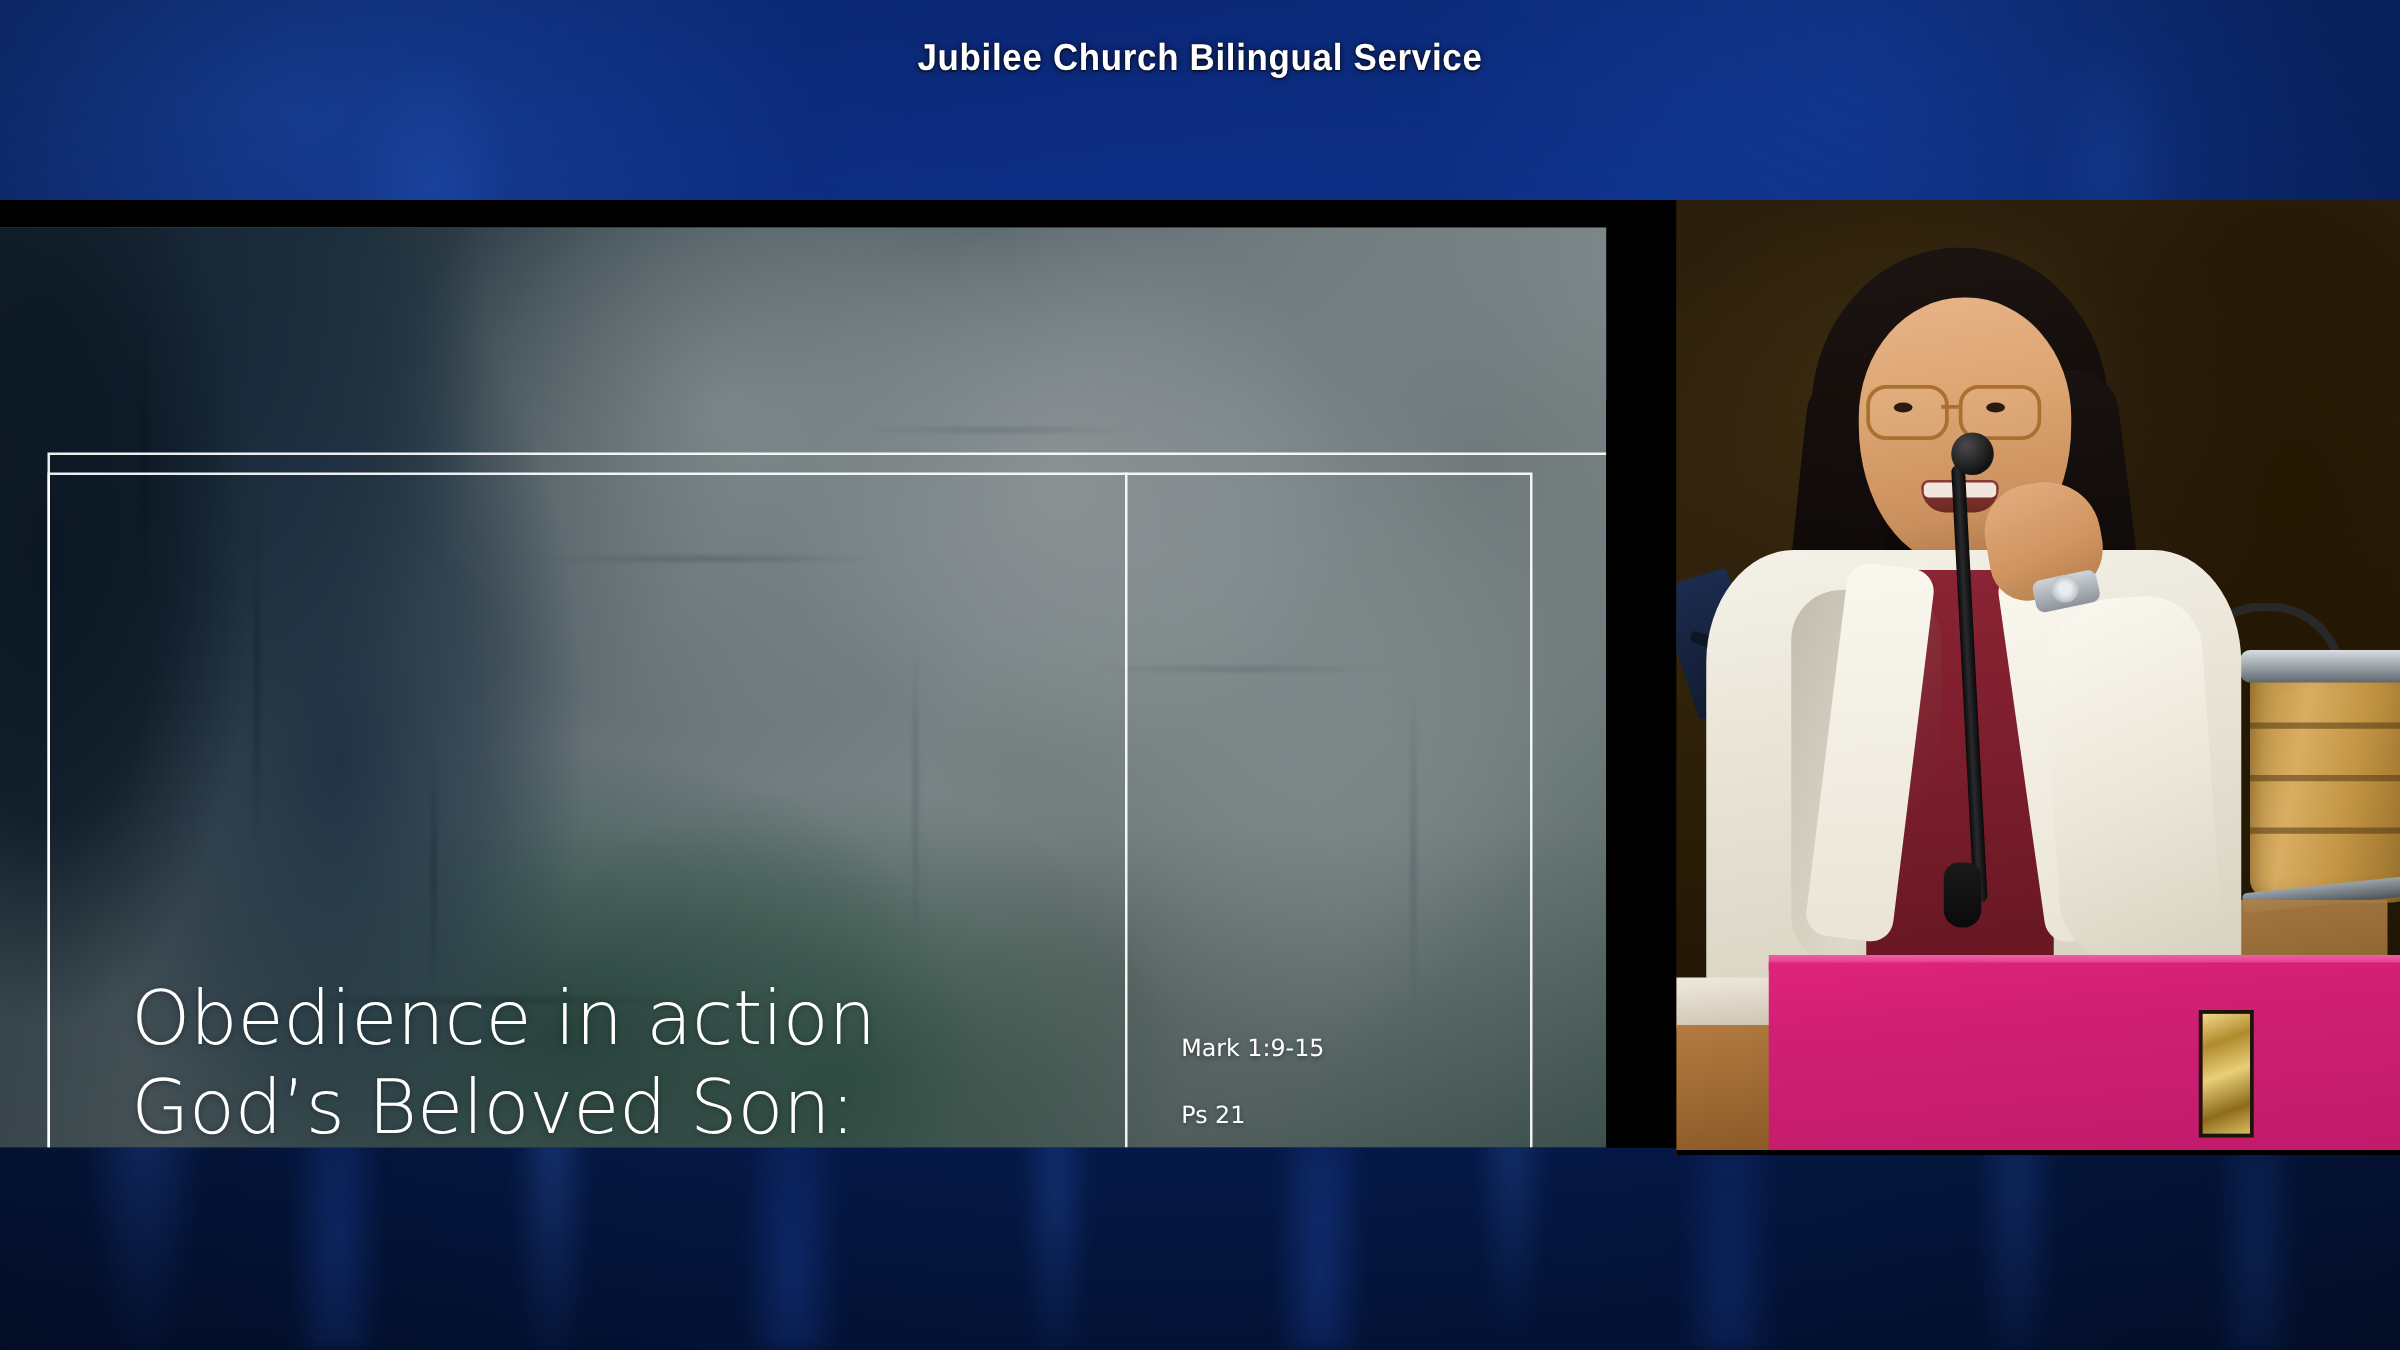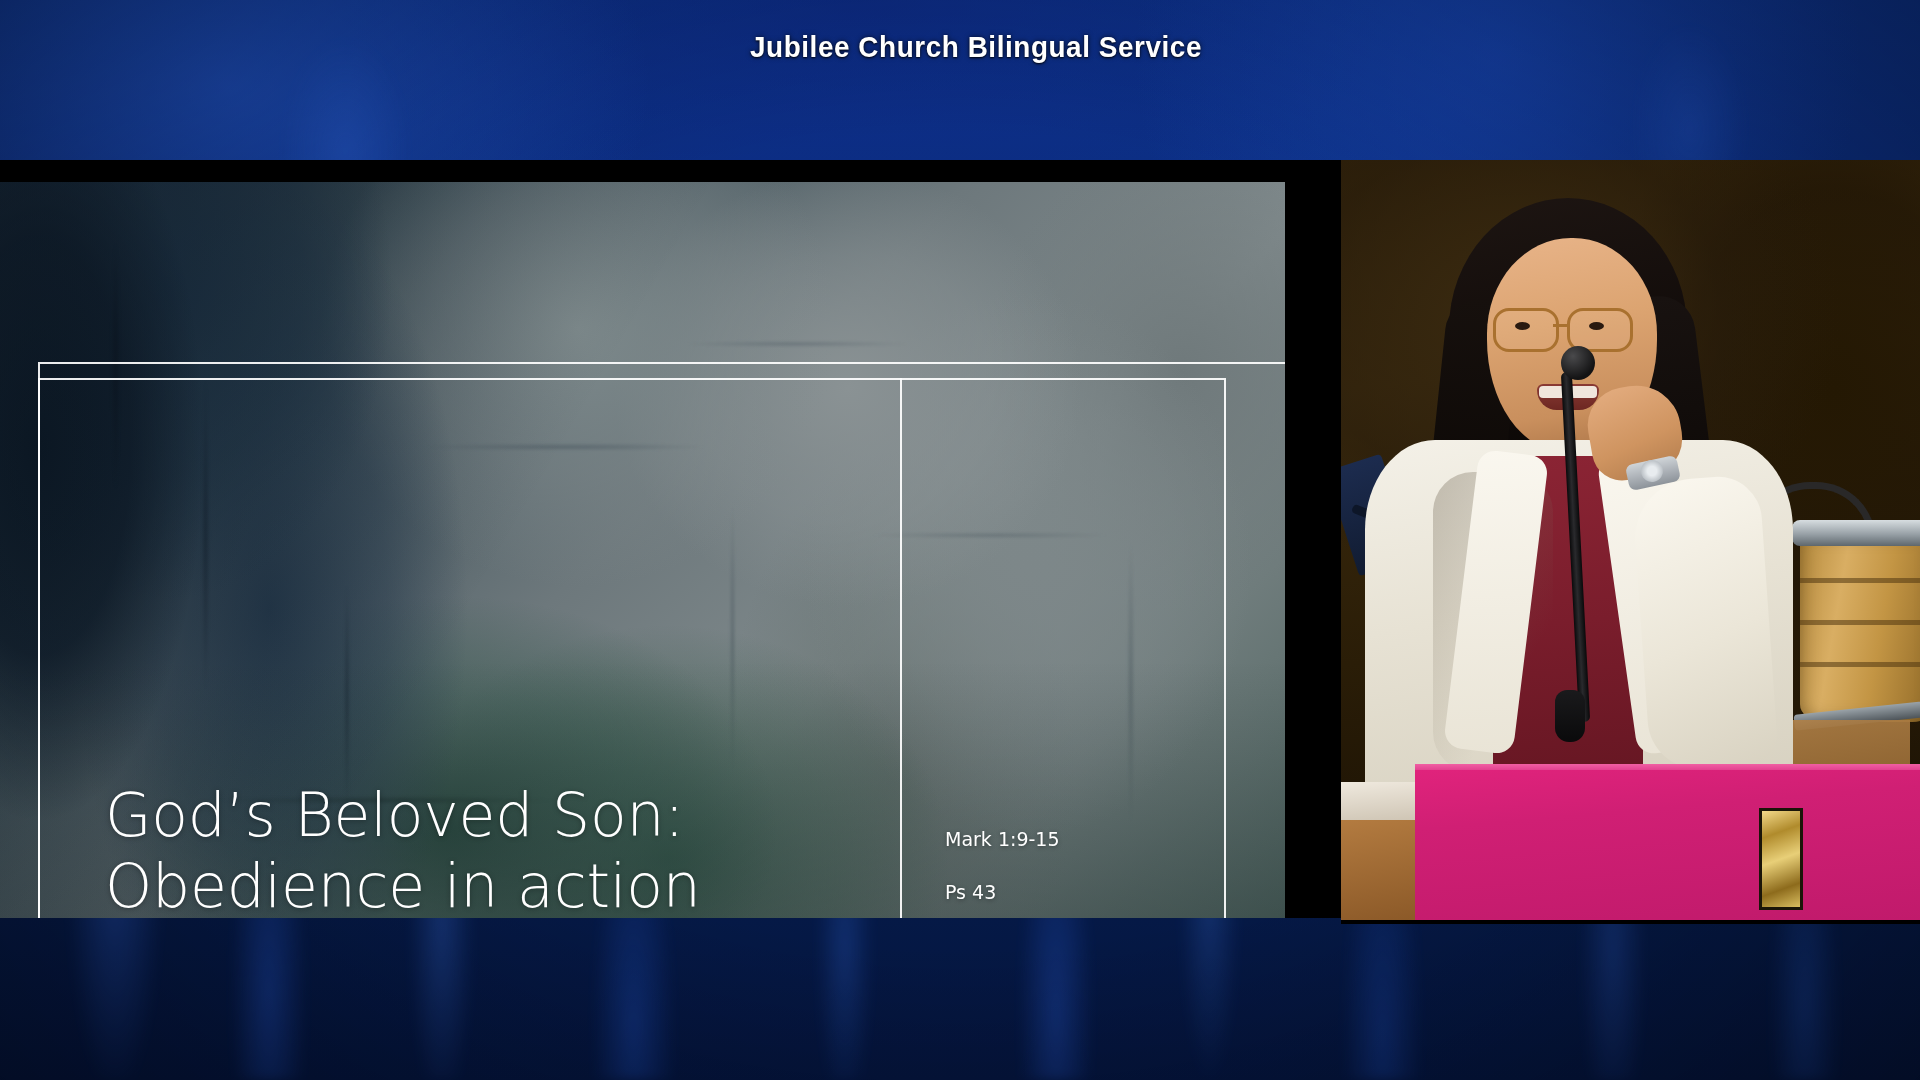--- a/index.html
+++ b/index.html
@@ -53,21 +53,21 @@
   }
   .bg-vignette {
     position: absolute;
     inset: 0;
     background: radial-gradient(ellipse 1400px 900px at 50% 50%, rgba(0,0,0,0) 45%, rgba(0,0,0,0.45) 100%);
   }
 
   
   .header-band {
     position: absolute;
-    left: 16px; top: 0;
+    left: 0; top: 0;
     width: 1876px; height: 160px;
   }
   .header-title {
     position: absolute;
     left: 0; top: 30px;
     width: 1920px;
     text-align: center;
     color: #ffffff;
     font-family: "Liberation Sans Narrow", "Liberation Sans", sans-serif;
     font-size: 30px;
@@ -505,27 +505,27 @@
     <div class="slide">
       <div class="slide-art"></div>
       <div class="slide-veins"></div>
       <div class="slide-wash"></div>
 
       <div class="frame-outer"></div>
       <div class="frame-inner"></div>
       <div class="frame-divider"></div>
 
       <div class="slide-title">
+        <span class="ln">Obedience in action</span>
         <span class="ln">God’s Beloved Son:</span>
-        <span class="ln">Obedience in action</span>
       </div>
 
       <div class="slide-refs">
         <span class="ref">Mark 1:9-15</span>
-        <span class="ref">Ps 43</span>
+        <span class="ref">Ps 21</span>
       </div>
     </div>
 
     <div class="gap-black"></div>
 
   </div>
 
   <div class="video-feed">
     <div class="vf-bg"></div>
 

